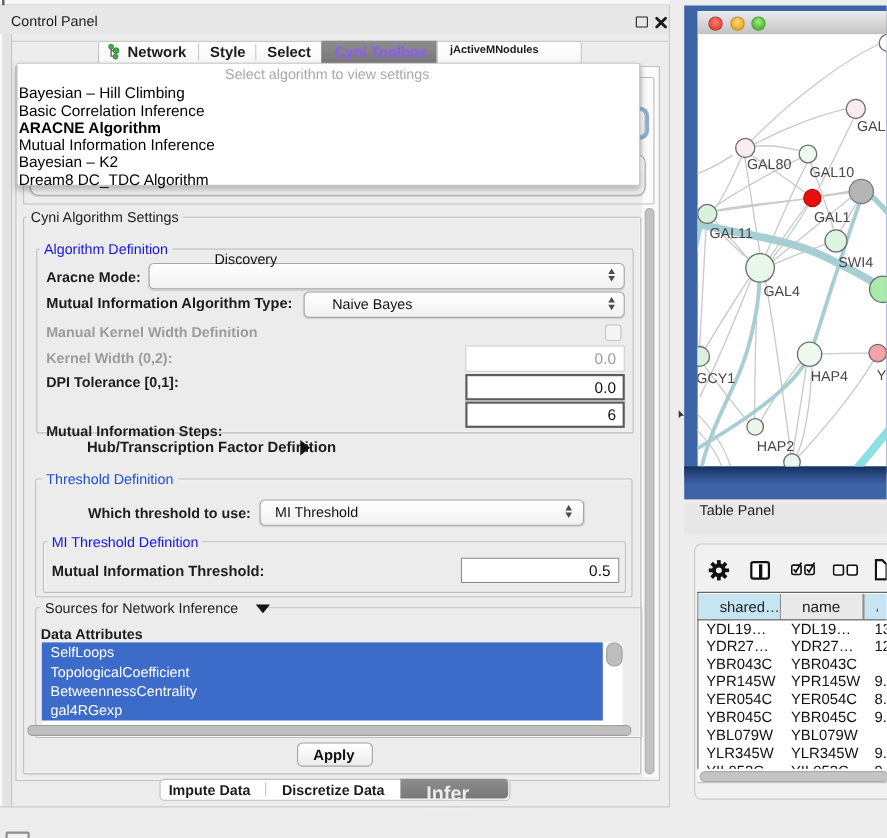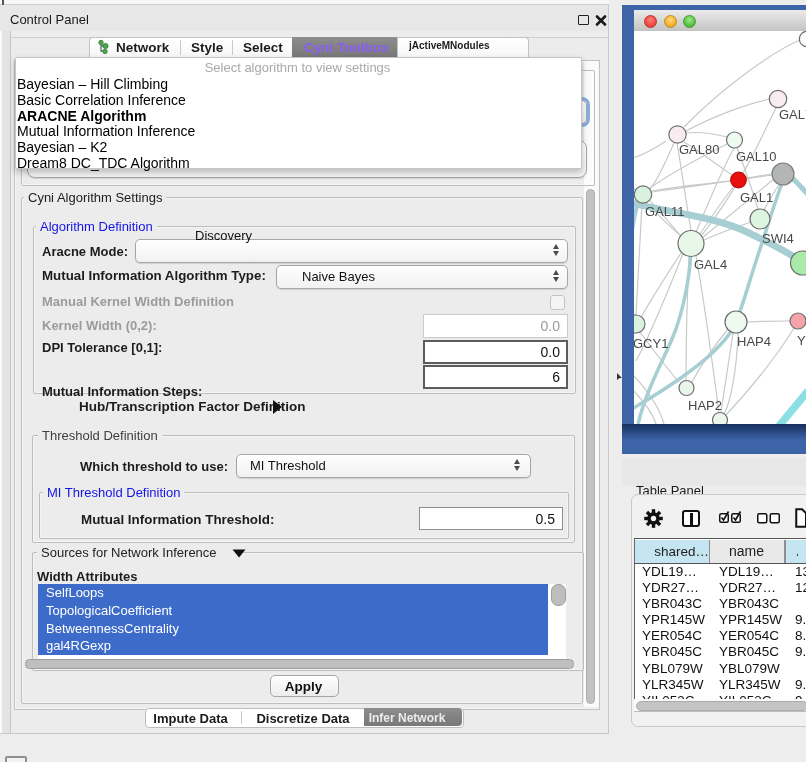--- a/index.html
+++ b/index.html
@@ -93,55 +93,55 @@
 <div class="lbl" style="left:42px;top:384px;">Mutual Information Steps:</div>
 <div class="field" style="left:423px;top:365px;width:141px;height:20px;border:2px solid #5c5c5c;"></div>
 <div class="abs" style="left:423px;top:369px;width:137px;text-align:right;font-size:14px;color:#111;">6</div>
 
 <div class="lbl" style="left:39px;top:399px;font-size:13.5px;padding-left:40px;">Hub/Transcription Factor Definition</div>
 <svg class="abs" style="left:272px;top:399px;" width="11" height="16" viewBox="0 0 11 16">
     <path d="M1 1 L10 8 L1 15 Z" fill="#111"></path>
   </svg>
 
 <div class="gbox" style="left:32px;top:435px;width:541px;height:106px;"></div>
-<div class="gtitle" style="left:38px;top:429px;color:#404040;">Threshold Definition</div>
+<div class="gtitle" style="left:38px;top:429px;color:#1d4ed8;">Threshold Definition</div>
 
 <div class="lbl" style="left:80px;top:459px;">Which threshold to use:</div>
 <div class="combo" style="left:236px;top:454px;width:293px;height:22px;"></div>
 <div class="combotext" style="left:250px;top:458px;">MI Threshold</div>
 <div class="uarr" style="left:514px;top:459px;"></div>
 <div class="darr" style="left:514px;top:466px;"></div>
 
 <div class="gbox" style="left:39px;top:492px;width:528px;height:45px;"></div>
 <div class="gtitle" style="left:43px;top:486px;color:#1414e8;">MI Threshold Definition</div>
-<div class="lbl" style="left:47px;top:512px;font-size:13.4px;margin-left:34px;">Mutual Information Threshold:</div>
+<div class="lbl" style="left:47px;top:512px;font-size:13.4px;">Mutual Information Threshold:</div>
 <div class="field" style="left:419px;top:507px;width:142px;height:21px;border:1px solid #8e8e8e;"></div>
 <div class="abs" style="left:419px;top:511px;width:136px;text-align:right;font-size:14px;color:#111;">0.5</div>
 
 <div class="gbox" style="left:32px;top:552px;width:550px;height:117px;"></div>
 <div class="gtitle" style="left:37px;top:546px;color:#222;padding-right:24px;font-size:13px;">Sources for Network Inference</div>
 <svg class="abs" style="left:232px;top:549px;" width="14" height="9" viewBox="0 0 14 9">
     <path d="M0.5 0.5 L13.5 0.5 L7 8.5 Z" fill="#111"></path>
   </svg>
-<div class="lbl" style="left:37px;top:569px;">Width Attributes</div>
+<div class="lbl" style="left:37px;top:569px;">Data Attributes</div>
 <div class="abs" style="left:38px;top:584px;width:528px;height:76px;background:#ffffff;"></div>
 <div class="abs" style="left:38px;top:584px;width:510px;height:71px;background:#3d6bc9;color:#fff;font-size:13px;line-height:17.75px;padding-left:8px;box-sizing:border-box;">SelfLoops<br>TopologicalCoefficient<br>BetweennessCentrality<br>gal4RGexp</div>
 <div class="abs" style="left:550.5px;top:584px;width:13px;height:20px;background:#bdbdbd;border:1px solid #9f9f9f;border-radius:7px;"></div>
 
 <div class="abs" style="left:25px;top:659px;width:547px;height:8px;background:#bfbfbf;border:1px solid #9e9e9e;border-radius:4.5px;"></div>
 
 <div class="abs" style="left:270px;top:675px;width:67px;height:20px;background:linear-gradient(#ffffff,#ececec);border:1px solid #a5a5a5;border-radius:5px;"></div>
 <div class="abs" style="left:270px;top:679px;width:67px;text-align:center;font-size:13.5px;font-weight:bold;color:#111;">Apply</div>
 
 <div class="abs" style="left:145px;top:708px;width:317px;height:18px;background:#ffffff;border:1px solid #bdbdbd;border-radius:4px;"></div>
 <div class="abs" style="left:364px;top:708px;width:98px;height:18px;background:linear-gradient(#8d8d8d,#787878);border-radius:0 4px 4px 0;"></div>
 <div class="abs" style="left:241px;top:711px;width:1px;height:13px;background:#c9c9c9;"></div>
 <div class="abs" style="left:145px;top:711px;width:91px;text-align:center;font-size:13px;font-weight:bold;color:#1b1b1b;">Impute Data</div>
 <div class="abs" style="left:242px;top:711px;width:122px;text-align:center;font-size:13px;font-weight:bold;color:#1b1b1b;">Discretize Data</div>
-<div class="abs" style="left:364px;top:711px;width:86px;text-align:center;font-size:12px;font-weight:bold;color:#ececec;">Infer Network</div>
+<div class="abs" style="left:364px;top:711px;width:86px;text-align:center;font-size:18px;font-weight:bold;color:#ececec;">Infer Network</div>
 
 <div class="abs" style="left:5px;top:756px;width:18px;height:10px;background:#f2f2f2;border:2px solid #8e8e8e;border-radius:2px;"></div>
 
 <svg class="abs" style="left:616px;top:372px;" width="8" height="9" viewBox="0 0 8 9">
     <path d="M1 8 L1 1 L6 6 L3.5 6 Z" fill="#333"></path>
   </svg>
 
 <div class="abs" style="left:15px;top:57px;width:565px;height:110px;background:#ffffff;border:1px solid #c6c6c6;border-radius:2px;box-shadow:0 3px 6px rgba(0,0,0,0.25);"></div>
 <div class="abs" style="left:15px;top:60px;width:565px;text-align:center;font-size:13px;color:#a9a9a9;">Select algorithm to view settings</div>
 <div class="abs" style="left:17px;top:77px;font-size:14px;color:#000;line-height:15.8px;">Bayesian – Hill Climbing<br>Basic Correlation Inference<br><b>ARACNE Algorithm</b><br>Mutual Information Inference<br>Bayesian – K2<br>Dream8 DC_TDC Algorithm</div>
@@ -223,21 +223,21 @@
 <text x="128" y="212">SWI4</text>
 <text x="60" y="238">GAL4</text>
 <text x="-1" y="317">GCY1</text>
 <text x="103" y="315">HAP4</text>
 <text x="163" y="314">Y</text>
 <text x="54" y="379">HAP2</text>
 </g>
 </svg>
 
 <div class="abs" style="left:622px;top:458px;width:184px;height:28px;background:#e7e7e7;"></div>
-<div class="abs" style="left:636px;top:483px;font-size:13px;color:#1a1a1a;">Table Panel</div>
+<div class="abs" style="left:636px;top:456px;font-size:13px;color:#1a1a1a;">Table Panel</div>
 <div class="abs" style="left:631px;top:494px;width:180px;height:231px;background:#f1f1f1;border:1px solid #c9c9c9;border-radius:7px;"></div>
 
 <svg class="abs" style="left:644px;top:509px;" width="19" height="19" viewBox="-9.5 -9.5 19 19">
 <g fill="#111">
 <circle r="6.2"></circle>
 <g>
         <rect x="-1.7" y="-9.3" width="3.4" height="5"></rect>
         <rect x="-1.7" y="4.3" width="3.4" height="5"></rect>
       </g>
 <g transform="rotate(45)">

